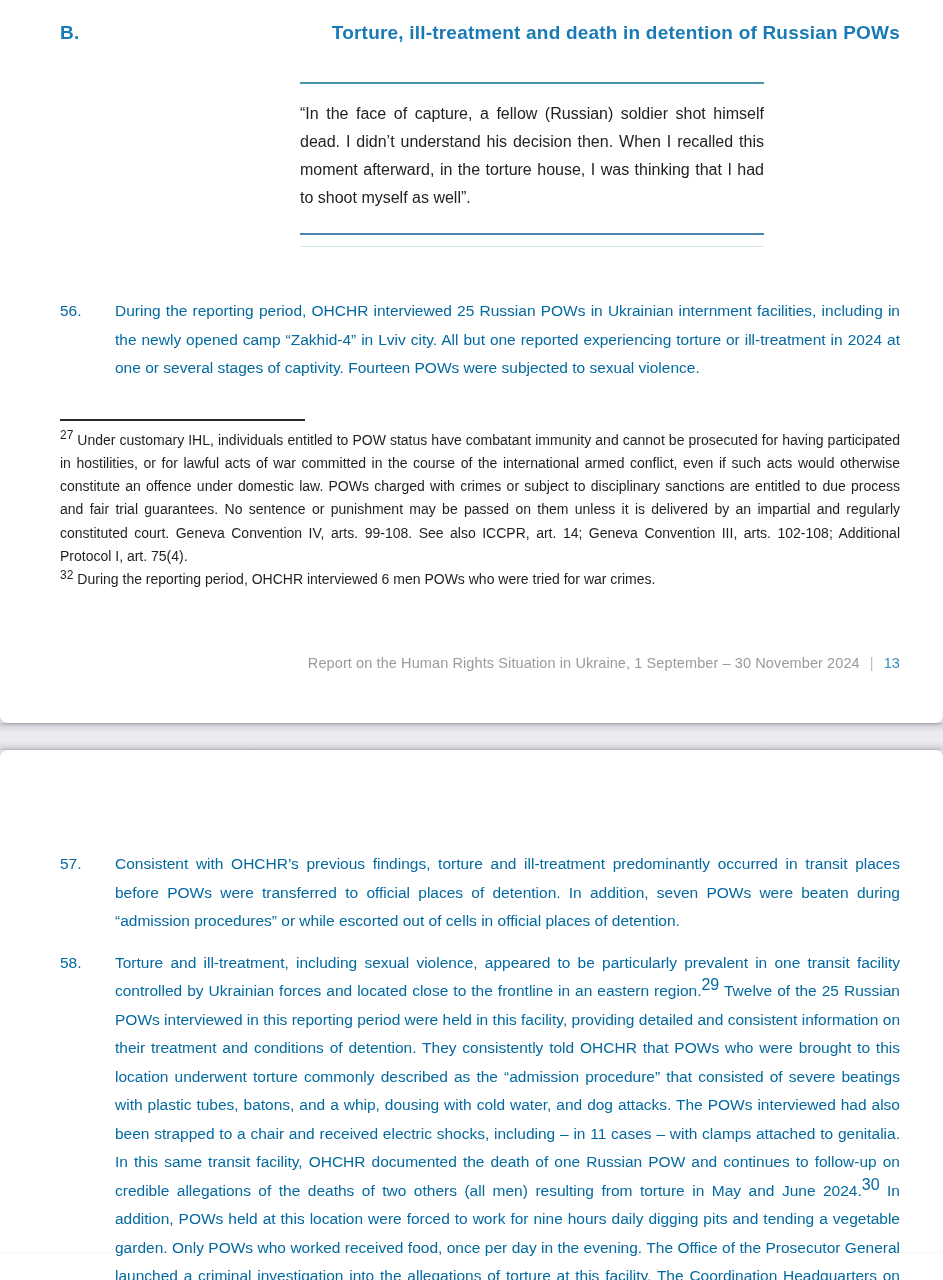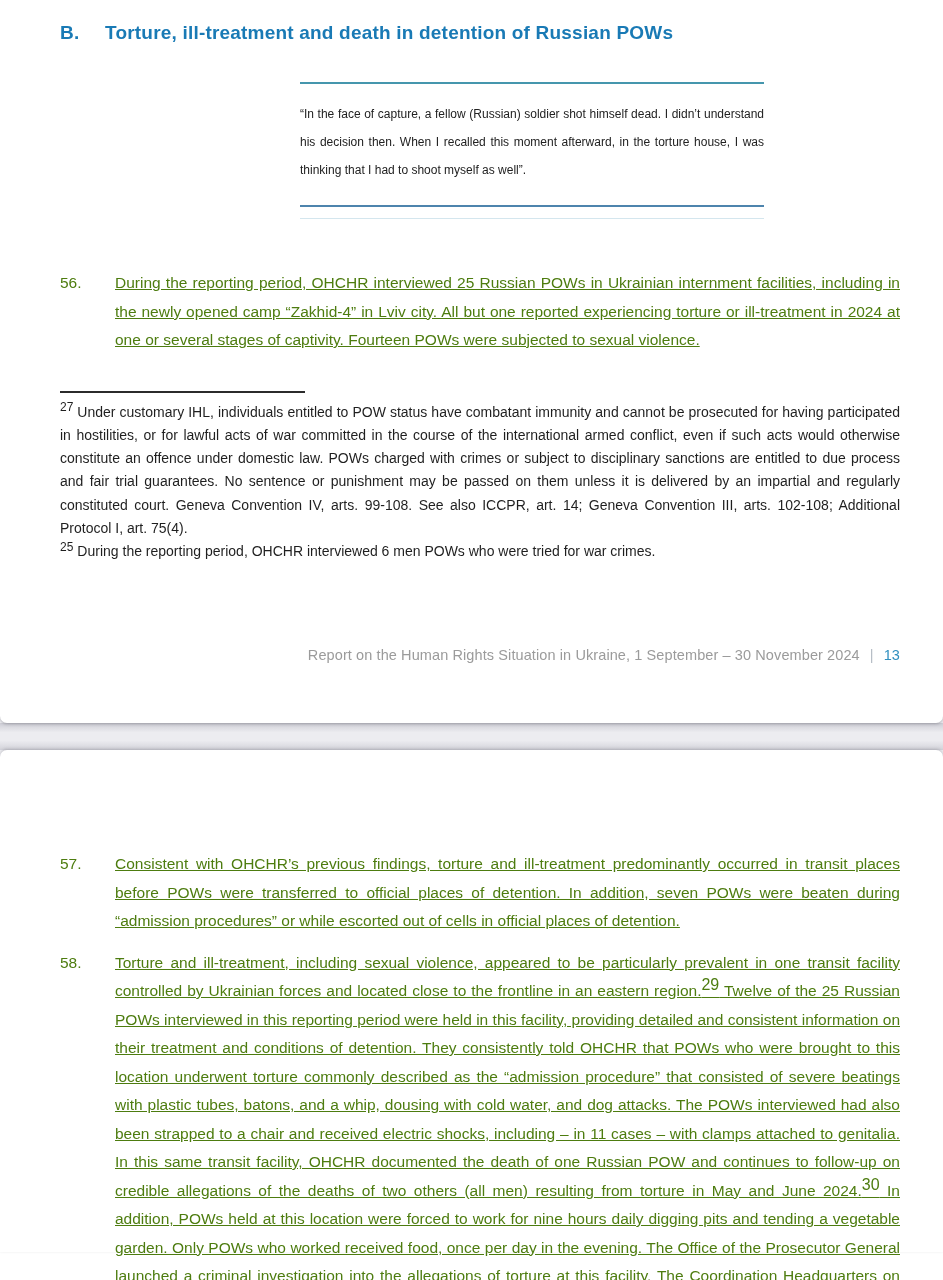--- a/index.html
+++ b/index.html
@@ -25,53 +25,53 @@
     height: 502px;
     padding: 100px 43px 0 60px;
     border-radius: 7px 7px 0 0;
     box-shadow: 0 -1px 3px rgba(60,60,70,.25);
   }
   .page-gap { height: 27px; background: linear-gradient(#cdcdd5, #ececf0 35%, #ececf0 65%, #d2d2d9); }
 
   
   .heading { display: flex; color: #197ab5; font-weight: bold; font-size: 19px; letter-spacing: .2px; }
   .heading .hlabel { width: 45px; }
-  .heading .htitle { flex: 1; }
+  .heading .htitle { flex: 1; text-align: right; }
 
   
   .quote-block { margin: 38px 0 0 240px; width: 464px; }
   .quote-rule-top { border-top: 2px solid #4596ad; margin-bottom: 16px; }
   .quote-text {
-    font-size: 12px; line-height: 28px; text-align: justify; color: #222;
+    font-size: 16px; line-height: 28px; text-align: justify; color: #222;
   }
   .quote-attr {
     font-size: 15.5px; line-height: 28px; font-style: italic; text-align: justify;
     margin-top: 17px; color: #222;
   }
   .quote-rule-bottom { border-top: 2px solid #4d84ad; margin-top: 21px; }
   .quote-rule-faint  { border-top: 1px solid #d4e6ee; margin-top: 11px; }
 
   
   .paras { }
-  .para { position: relative; padding-left: 55px; font-size: 15.5px; line-height: 28.5px; text-align: justify; color: #4d7c0f; text-decoration: underline; }
+  .para { position: relative; padding-left: 55px; font-size: 15.5px; line-height: 28.5px; text-align: justify; color: #0369a1; }
   .para + .para { margin-top: 13px; }
   .pnum { position: absolute; left: 0; top: 0; }
   .para sup { font-size: 16px; line-height: 0; vertical-align: super; }
 
   .p1-paras { margin-top: 50px; }
 
   
   .fn-rule { width: 245px; border-top: 2px solid #2b2b2b; margin-top: 36px; }
   .footnotes { margin-top: 8px; }
   .footnote { font-size: 14px; line-height: 23.3px; text-align: justify; color: #1f1f1f; }
   .footnote sup { font-size: 12px; line-height: 0; vertical-align: super; margin-right: 4px; }
 
   
   .page-footer {
-    position: absolute; right: 43px; bottom: 60px;
+    position: absolute; right: 43px; bottom: 52px;
     font-size: 14.5px; color: #9b9b9b; letter-spacing: .1px;
   }
   .footer-sep { margin: 0 10px; color: #b4bcc4; }
   .footer-page { color: #2f8fbf; }
 </style>
 </head>
 <body>
 
 <div class="viewer">
 
@@ -89,21 +89,21 @@
       <div class="quote-rule-faint"></div>
     </div>
 
     <div class="paras p1-paras">
         <div class="para"><span class="pnum">56.</span><span>During the reporting period, OHCHR interviewed 25 Russian POWs in Ukrainian internment facilities, including in the newly opened camp “Zakhid-4” in Lviv city. All but one reported experiencing torture or ill-treatment in 2024 at one or several stages of captivity. Fourteen POWs were subjected to sexual violence.</span></div>
       </div>
 
     <div class="fn-rule"></div>
     <div class="footnotes">
         <div class="footnote"><sup>27</sup><span>Under customary IHL, individuals entitled to POW status have combatant immunity and cannot be prosecuted for having participated in hostilities, or for lawful acts of war committed in the course of the international armed conflict, even if such acts would otherwise constitute an offence under domestic law. POWs charged with crimes or subject to disciplinary sanctions are entitled to due process and fair trial guarantees. No sentence or punishment may be passed on them unless it is delivered by an impartial and regularly constituted court. Geneva Convention IV, arts. 99-108. See also ICCPR, art. 14; Geneva Convention III, arts. 102-108; Additional Protocol I, art. 75(4).</span></div>
-        <div class="footnote"><sup>25</sup><span>During the reporting period, OHCHR interviewed 6 men POWs who were tried for war crimes.</span></div>
+        <div class="footnote"><sup>32</sup><span>During the reporting period, OHCHR interviewed 6 men POWs who were tried for war crimes.</span></div>
       </div>
 
     <div class="page-footer">
       <span class="footer-text">Report on the Human Rights Situation in Ukraine, 1 September – 30 November 2024</span><span class="footer-sep">|</span><span class="footer-page">13</span>
     </div>
 
   </div>
 
   <div class="page-gap"></div>
 

